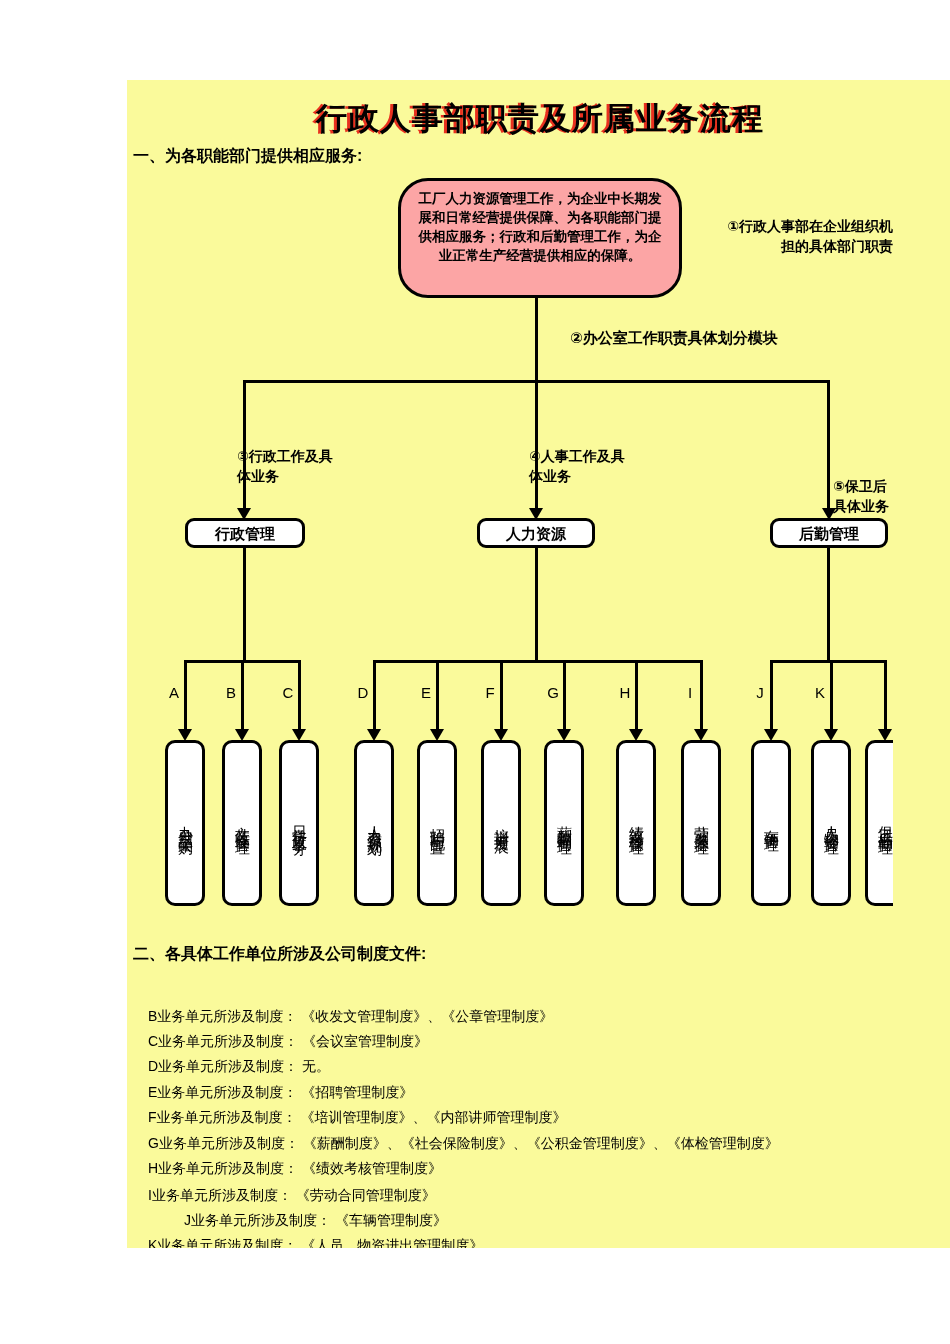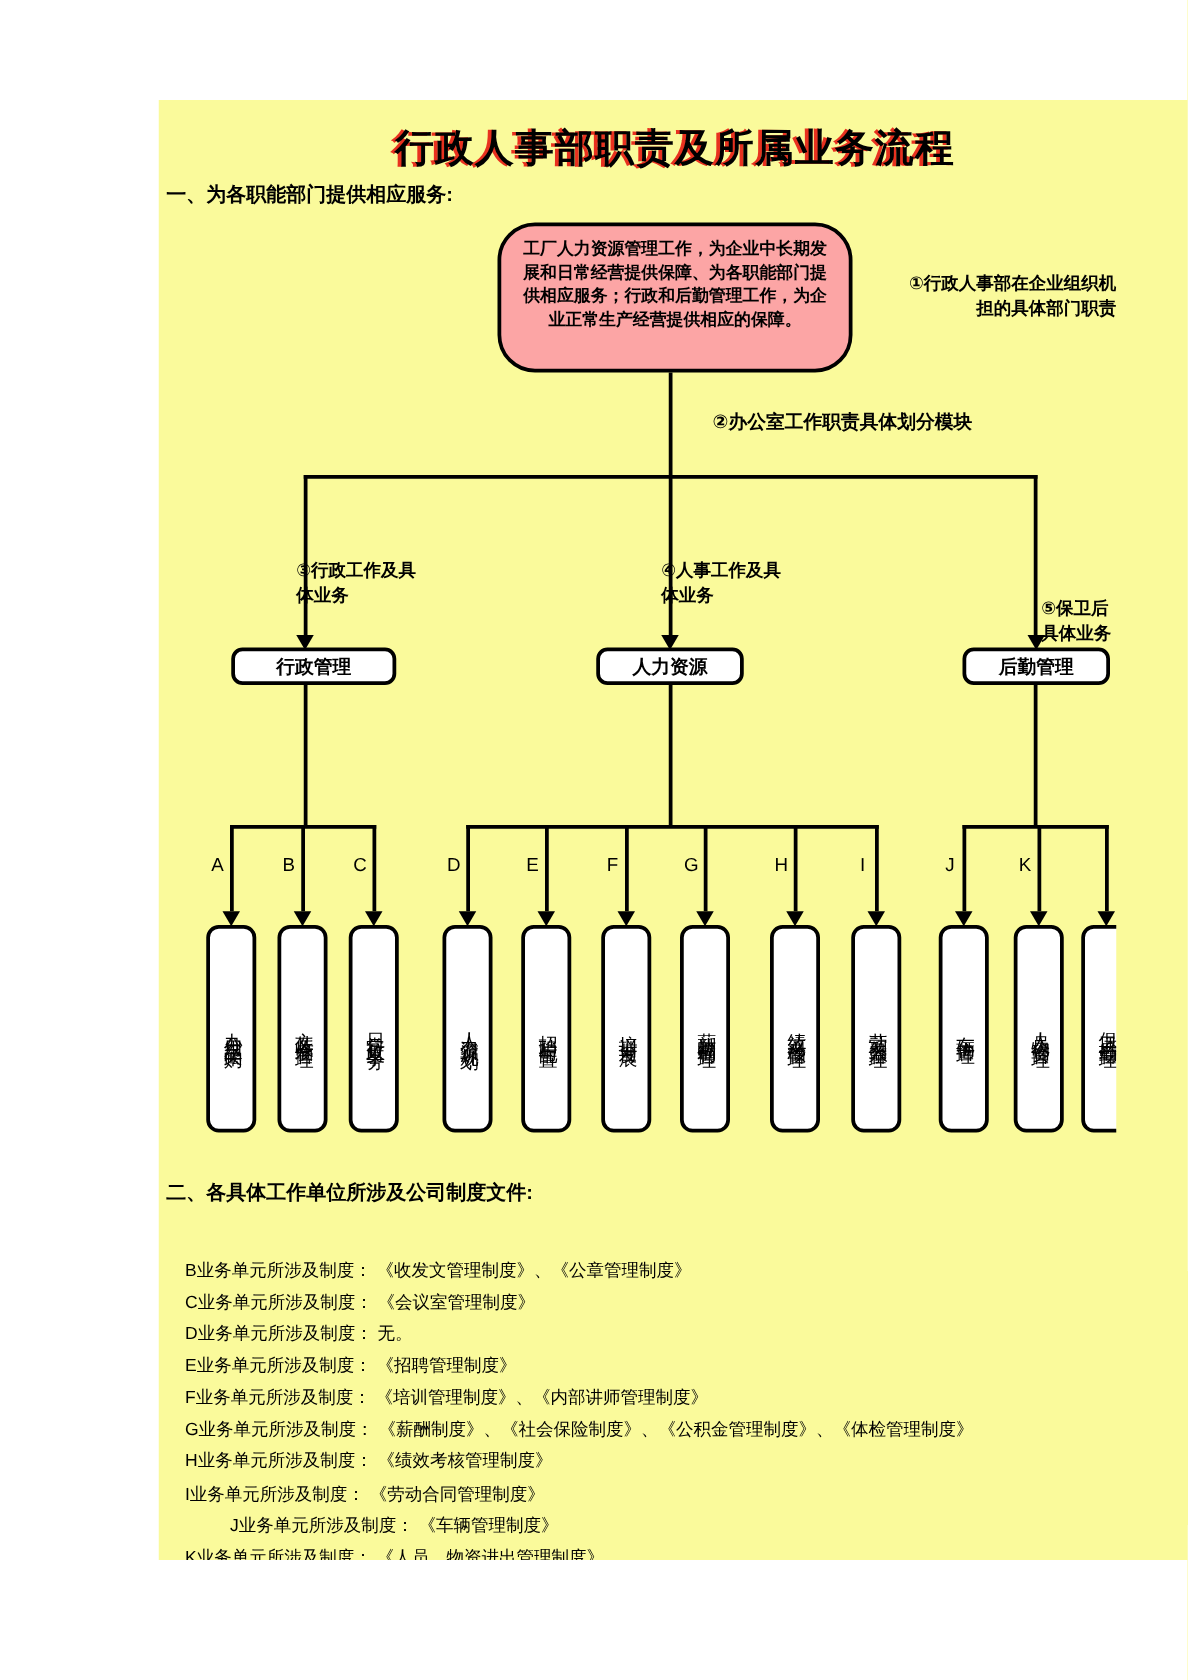--- a/index.html
+++ b/index.html
@@ -83,21 +83,21 @@
   </div>
   <div class="ann ann4">
     <div>④人事工作及具</div>
     <div>体业务</div>
   </div>
   <div class="ann ann5">
     <div>⑤保卫后</div>
     <div>具体业务</div>
   </div>
 
-  <div class="midbox" style="left:58px;width:132px;">行政管理</div>
+  <div class="midbox" style="left:58px;width:120px;">行政管理</div>
   <div class="midbox" style="left:350px;width:118px;">人力资源</div>
   <div class="midbox" style="left:643px;width:118px;">后勤管理</div>
 
   <div class="linev" style="left:116px;top:468px;height:112px;"></div>
   <div class="linev" style="left:408px;top:468px;height:112px;"></div>
   <div class="linev" style="left:700px;top:468px;height:112px;"></div>
   <div class="lineh" style="left:57px;top:580px;width:117px;"></div>
   <div class="lineh" style="left:246px;top:580px;width:330px;"></div>
   <div class="lineh" style="left:643px;top:580px;width:117px;"></div>
 

